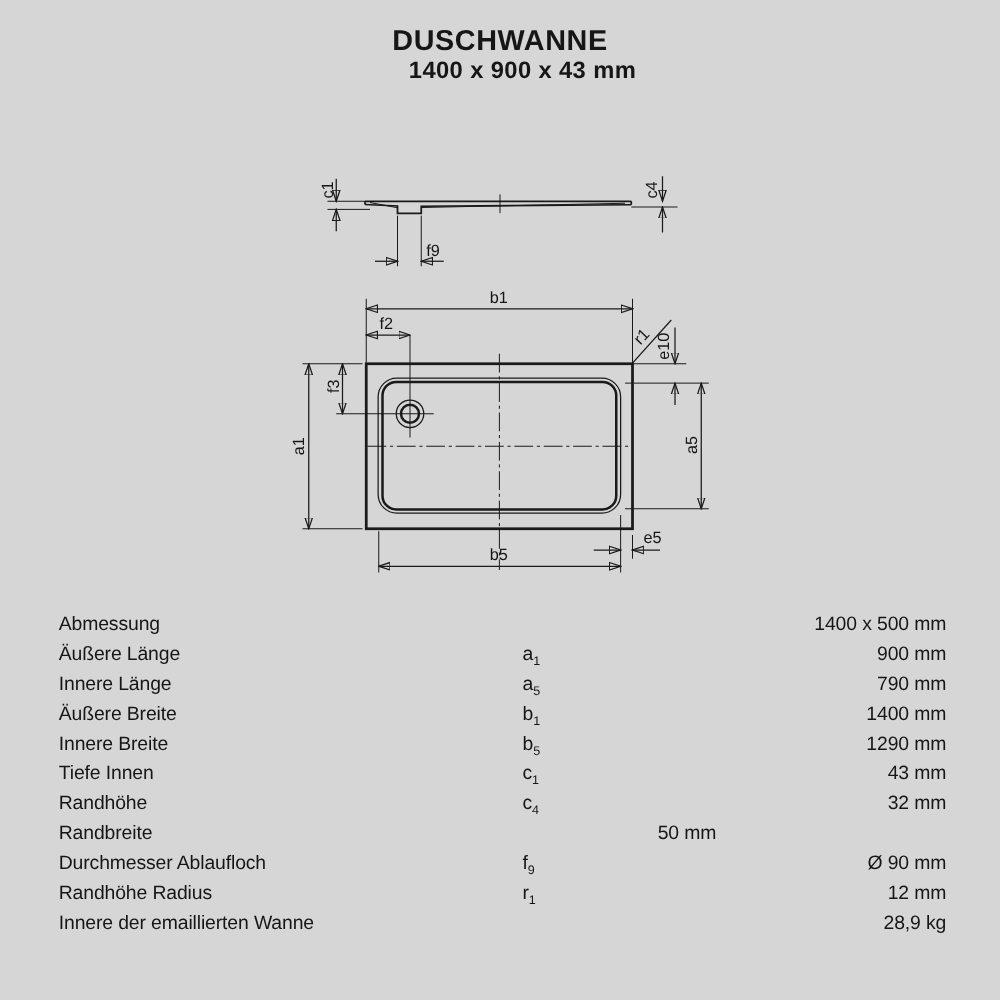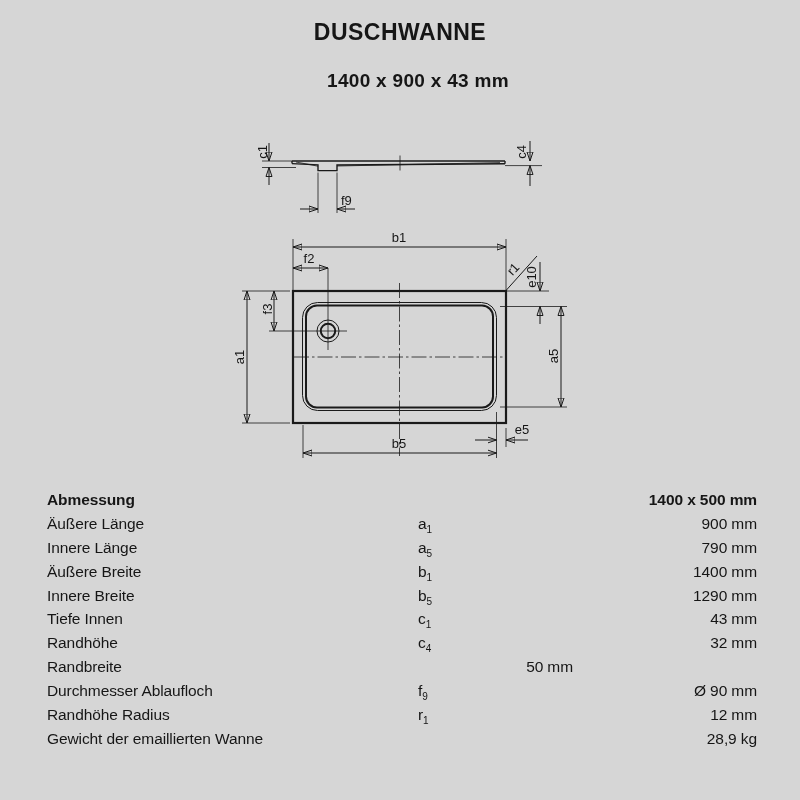--- a/index.html
+++ b/index.html
@@ -3,21 +3,21 @@
 <meta charset="utf-8">
 <style>
   html,body{margin:0;padding:0;}
   body{
     width:800px;height:800px;position:relative;overflow:hidden;
     background:#d6d6d6;color:#161616;
     font-family:"Liberation Sans",sans-serif;
   }
   .header{position:absolute;top:19px;left:0;right:0;text-align:center;}
   .title{font-size:23px;font-weight:bold;letter-spacing:.5px;}
-  .subtitle{font-size:19px;font-weight:bold;letter-spacing:.3px;margin-top:24px;padding-left:36px;}
+  .subtitle{font-size:19px;font-weight:bold;letter-spacing:.3px;margin-top:0;padding-left:36px;}
 
   .drawing-svg{position:absolute;top:0;left:0;}
   .drawing-svg line,.drawing-svg path,.drawing-svg rect,.drawing-svg circle{
     stroke:#1a1a1a;fill:none;stroke-linecap:butt;
   }
   .sw-thick{stroke-width:2.2px;}
   .sw-med{stroke-width:1.4px;}
   .sw-dim{stroke-width:1px;}
   .sw-ext{stroke-width:.8px;}
   .sw-rim{stroke-width:2px;}
@@ -26,21 +26,21 @@
     fill:#161616;stroke:none;font-size:13px;
     font-family:"Liberation Sans",sans-serif;
   }
 
   .spec-table{position:absolute;top:488px;left:47px;width:710px;}
   .spec-row{
     display:grid;grid-template-columns:371px 155px 1fr;
     height:23.9px;align-items:center;font-size:15.5px;letter-spacing:-.1px;
   }
   .spec-row .val{text-align:right;}
-  .spec-row.hdr{font-weight:bold;}
+  .spec-row.hdr{font-weight:normal;}
   .spec-row .sym sub{font-size:10px;line-height:0;}
 </style>
 </head>
 <body style="background: rgb(214, 214, 214);">
 
 <div class="header">
   <div class="title">DUSCHWANNE</div>
   <div class="subtitle">1400 x 900 x 43 mm</div>
 </div>
 
@@ -204,18 +204,18 @@
         <span class="lbl">Durchmesser Ablaufloch</span>
         <span class="sym">f<sub>9</sub></span>
         <span class="val">Ø 90 mm</span>
       </div>
       <div class="spec-row">
         <span class="lbl">Randhöhe Radius</span>
         <span class="sym">r<sub>1</sub></span>
         <span class="val">12 mm</span>
       </div>
       <div class="spec-row">
-        <span class="lbl">Gewicht der emaillierten Wanne</span>
+        <span class="lbl">Innere der emaillierten Wanne</span>
         <span class="sym"></span>
         <span class="val">28,9 kg</span>
       </div>
     </div>
 </div>
 
 </body></html>

